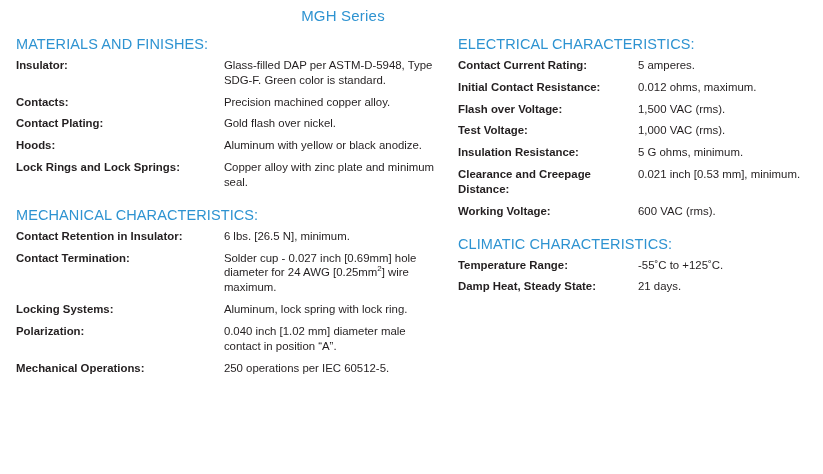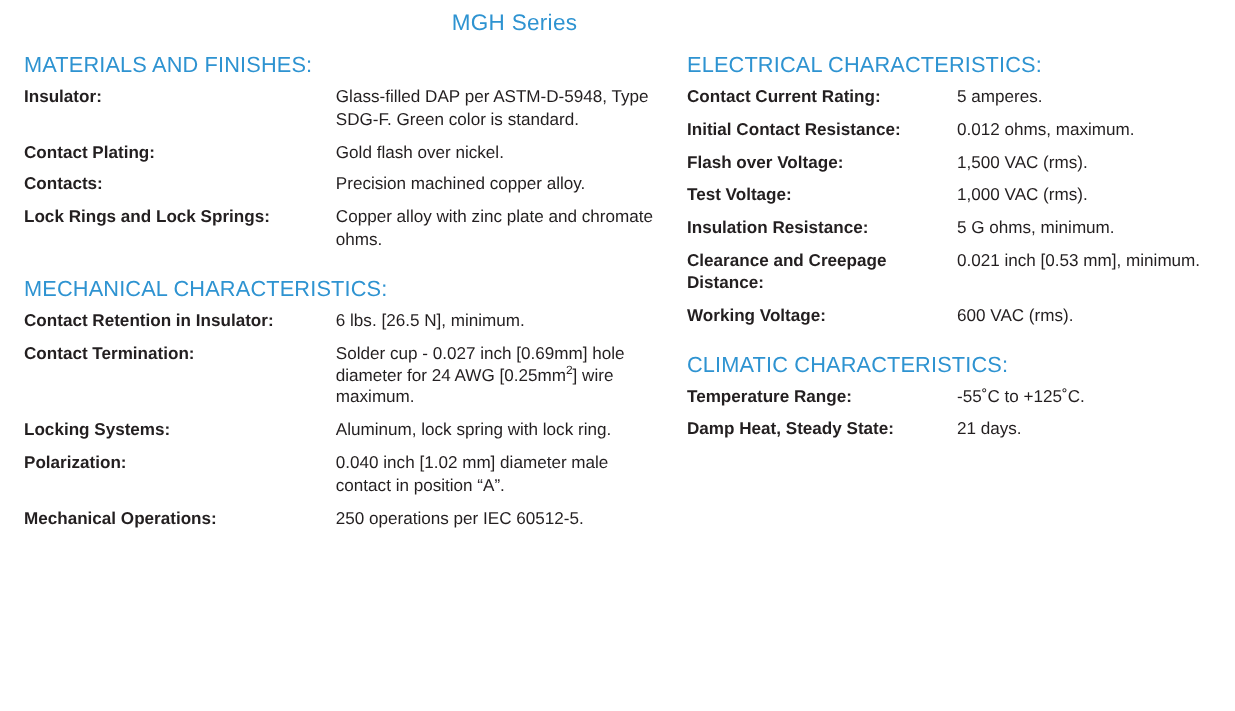--- a/index.html
+++ b/index.html
@@ -98,30 +98,34 @@
     <div class="col-left">
 
       <div class="section-heading">MATERIALS AND FINISHES:</div>
       <table class="spec">
         <tbody>
           <tr>
             <td class="lbl">Insulator:</td>
             <td class="val">Glass-filled DAP per ASTM-D-5948, Type SDG-F.  Green color is standard.</td>
           </tr>
           <tr>
+            <td class="lbl">Contacts:</td>
+            <td class="val">Precision machined copper alloy.</td>
+          </tr>
+          <tr>
             <td class="lbl">Contact Plating:</td>
             <td class="val">Gold flash over nickel.</td>
           </tr>
           <tr>
-            <td class="lbl">Contacts:</td>
-            <td class="val">Precision machined copper alloy.</td>
+            <td class="lbl">Hoods:</td>
+            <td class="val">Aluminum with yellow or black anodize.</td>
           </tr>
           <tr>
             <td class="lbl">Lock Rings and Lock Springs:</td>
-            <td class="val">Copper alloy with zinc plate and chromate ohms.</td>
+            <td class="val">Copper alloy with zinc plate and minimum seal.</td>
           </tr>
         </tbody>
       </table>
 
       <div class="section-heading spaced">MECHANICAL CHARACTERISTICS:</div>
       <table class="spec">
         <tbody>
           <tr>
             <td class="lbl">Contact Retention in Insulator:</td>
             <td class="val">6 lbs. [26.5 N], minimum.</td>

